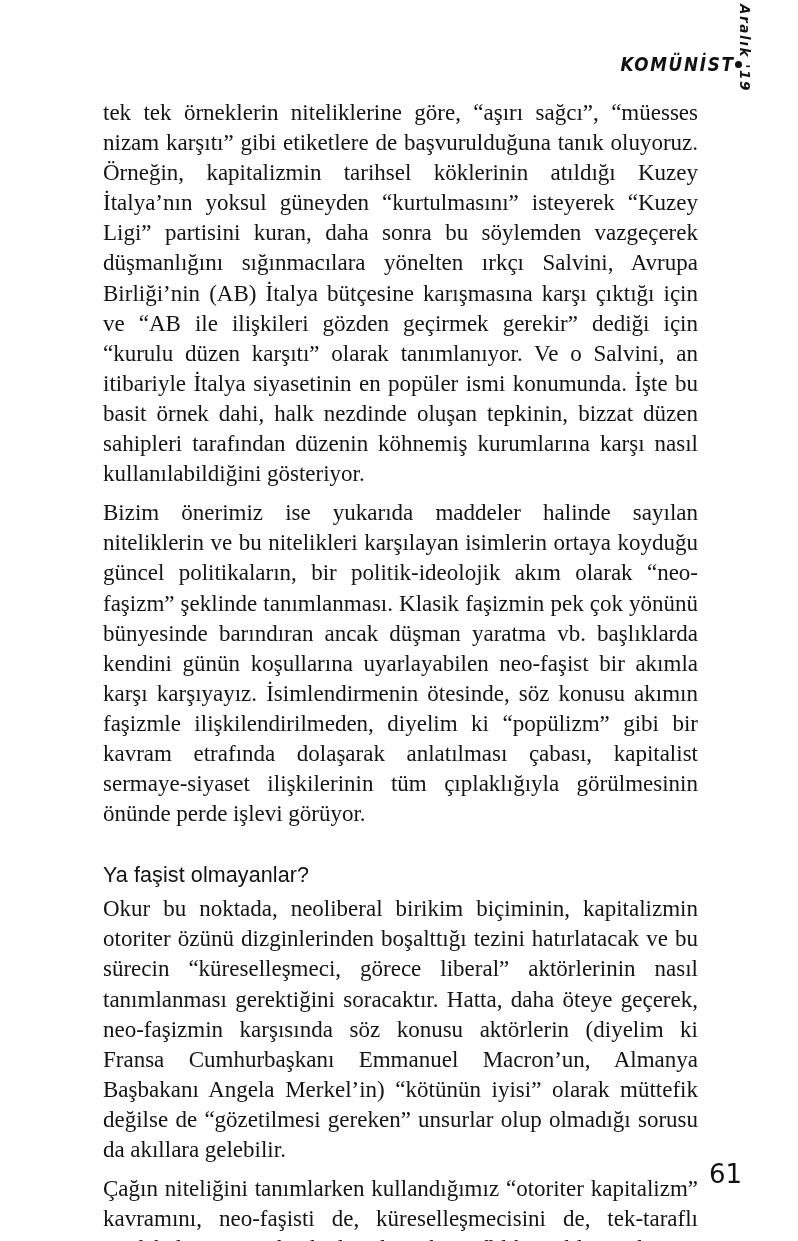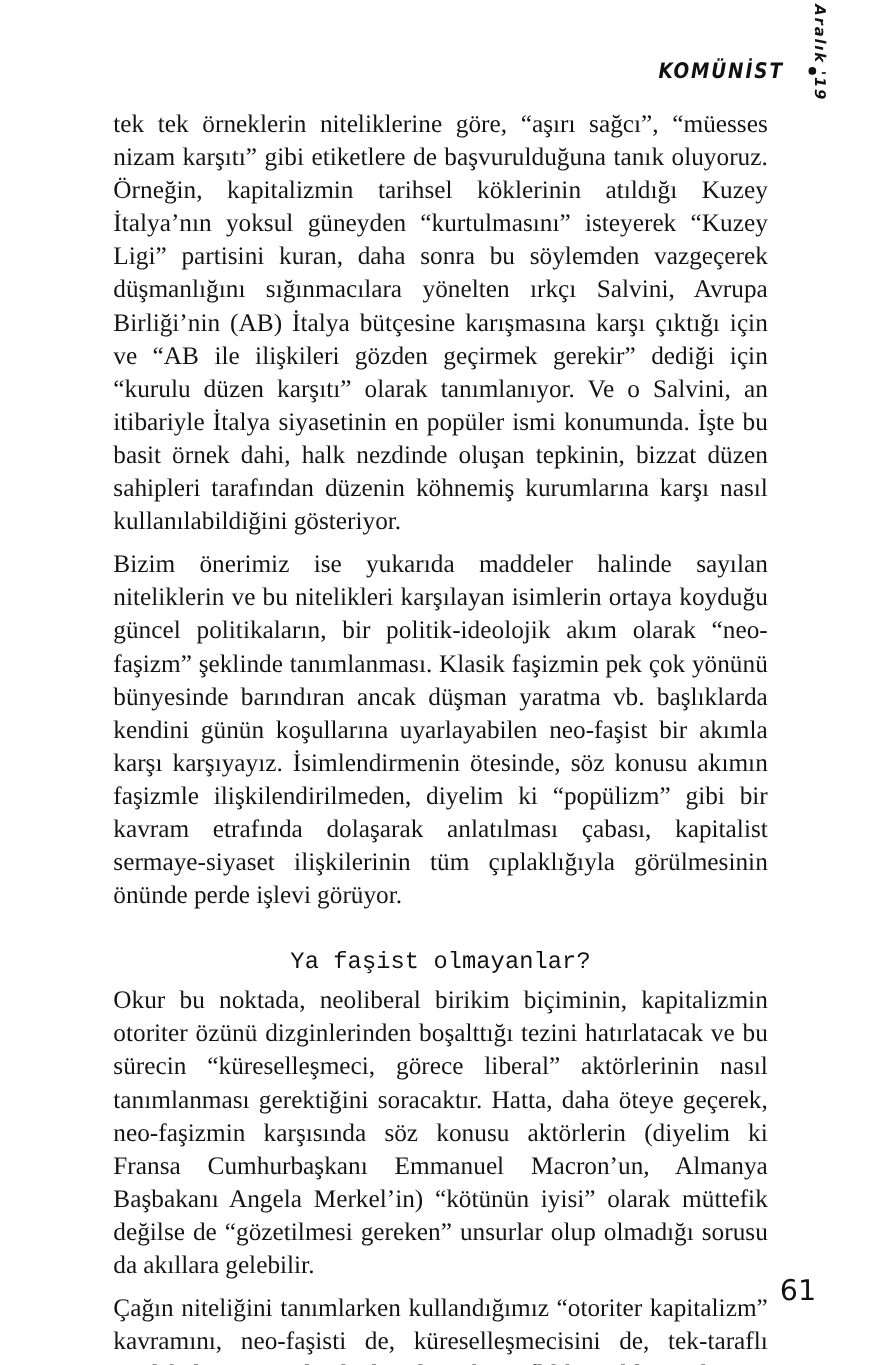--- a/index.html
+++ b/index.html
@@ -24,21 +24,21 @@
     height: 1241px;
   }
 
   
   .running-head {
     position: absolute;
     top: 52px;
     right: 56px;
     display: flex;
     align-items: center;
-    gap: 22px;
+    gap: 0;
     height: 26px;
   }
   .journal-title {
     font-family: "DejaVu Sans", sans-serif;
     font-weight: bold;
     font-style: italic;
     font-size: 19.5px;
     letter-spacing: 2.0px;
     color: #111111;
     transform: scaleX(0.86);
@@ -88,27 +88,27 @@
     text-justify: inter-word;
     hyphens: none;
     color: #141414;
     word-spacing: -0.2px;
   }
   p.body-par:last-child { margin-bottom: 0; }
 
   h2.section-heading {
     margin: 0;
     padding: 22px 0 4px 0;
-    font-family: Liberation Mono, monospace;
+    font-family: Liberation Sans, sans-serif;
     font-weight: normal;
     font-size: 21.5px;
     line-height: 30px;
     letter-spacing: 0.1px;
     color: #111111;
-    text-align: center;
+    text-align: left;
   }
 
   
   .folio {
     position: absolute;
     right: 56px;
     bottom: 54px;
     font-family: "DejaVu Sans", sans-serif;
     font-weight: normal;
     font-size: 26px;

